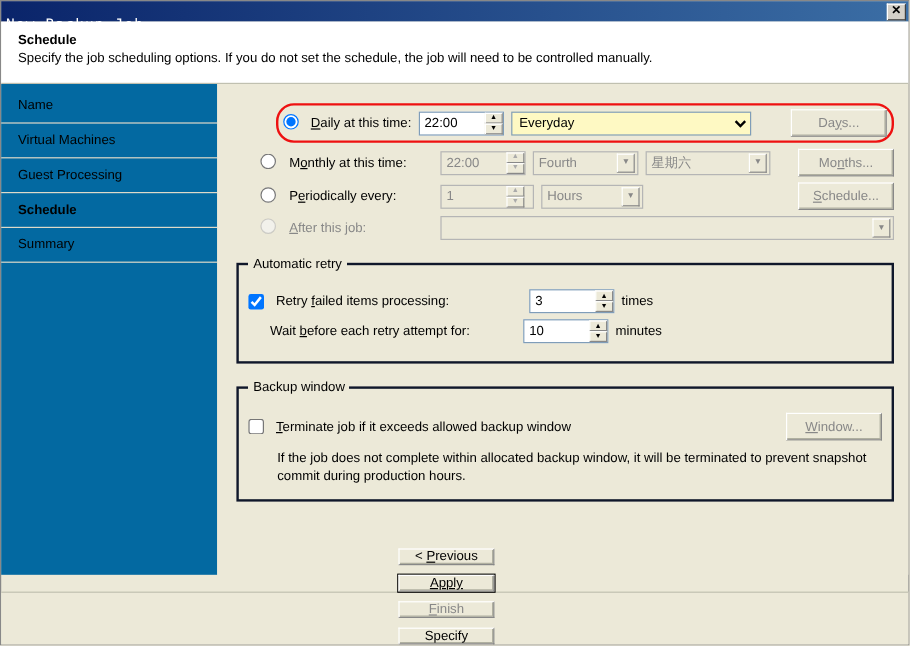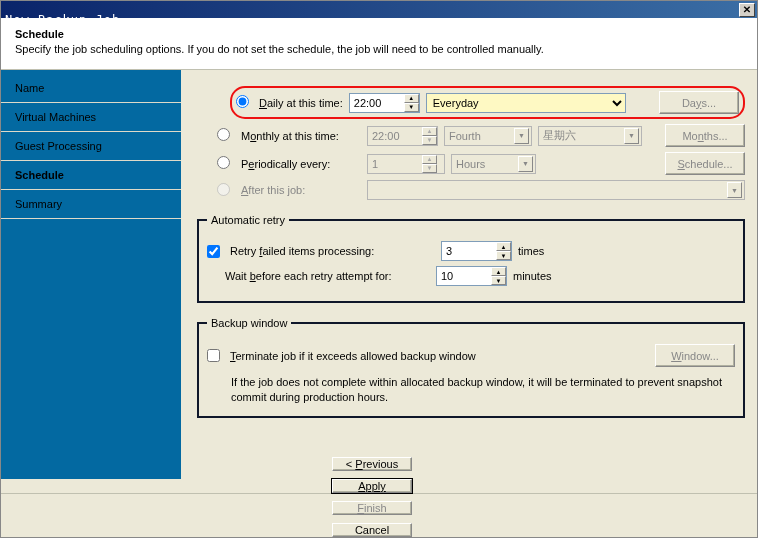--- a/index.html
+++ b/index.html
@@ -284,16 +284,16 @@
         <div class="hint">If the job does not complete within allocated backup window, it will be terminated to prevent snapshot commit during production hours.</div>
       </fieldset>
 
     </div>
   </div>
 
   <div class="footer">
     <button class="btn">&lt; <u>P</u>revious</button>
     <button class="btn btn-default">Apply</button>
     <button class="btn btn-disabled" disabled=""><u>F</u>inish</button>
-    <button class="btn">Cancel</button>
+    <button class="btn">Specify</button>
   </div>
 
 </div>
 
 </body></html>

